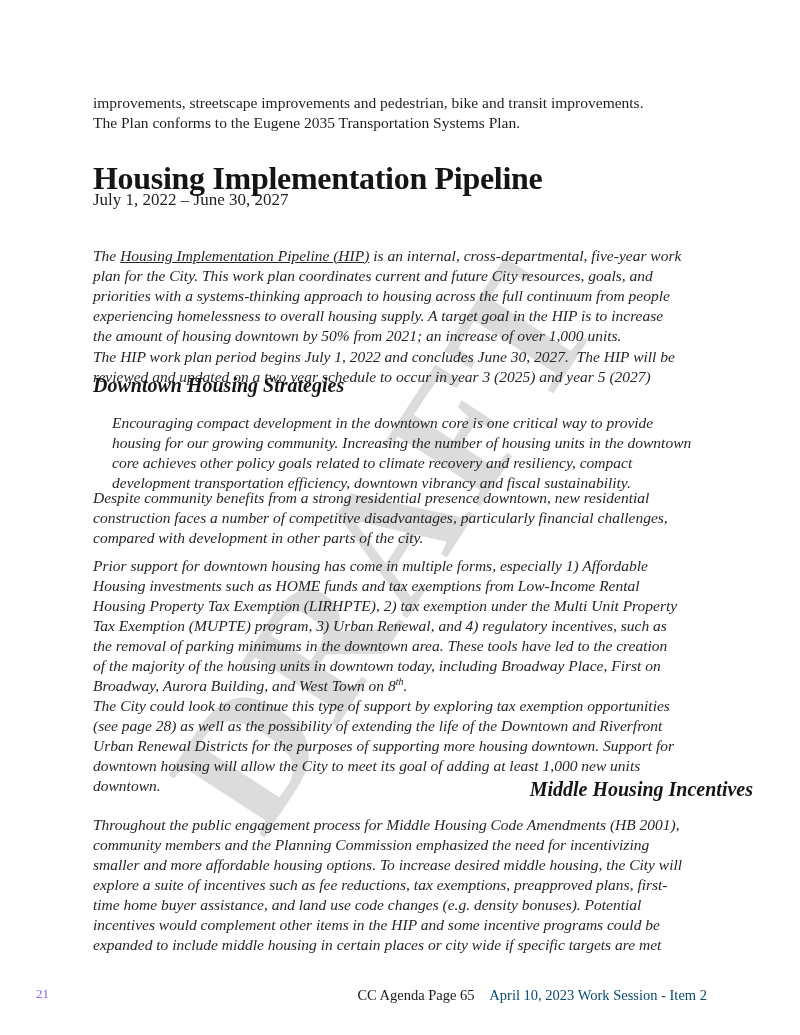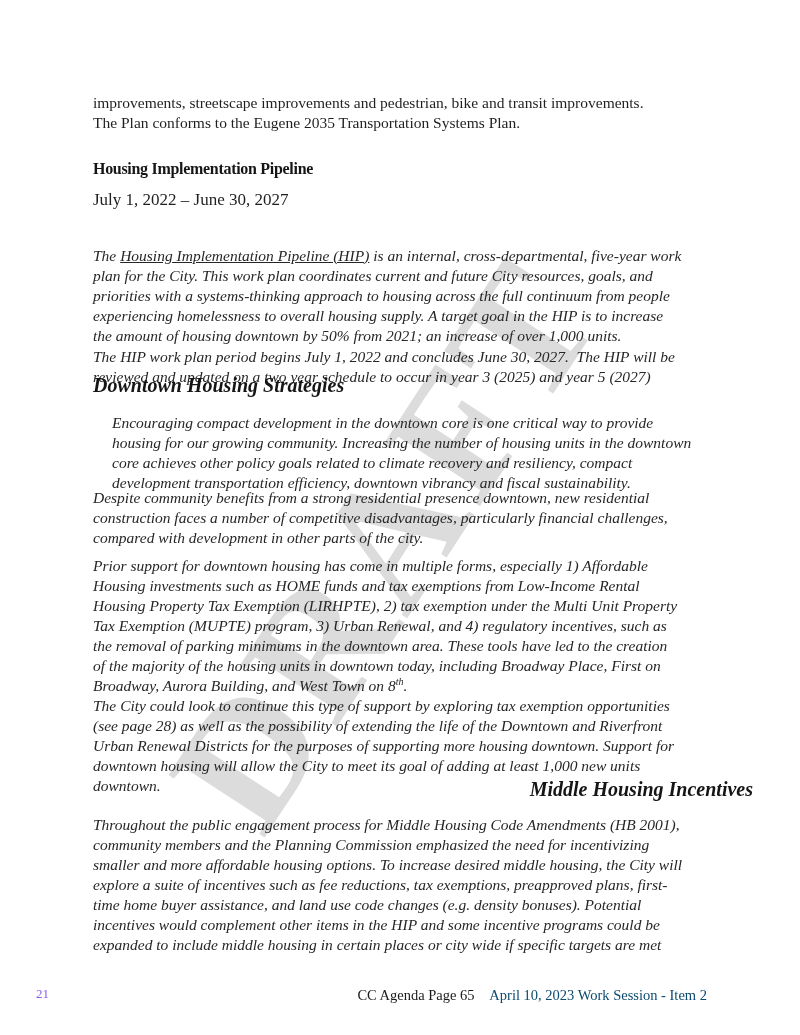--- a/index.html
+++ b/index.html
@@ -17,21 +17,21 @@
   .attachment {
     top: 32px; width: 614px; text-align: right;
     font-size: 15.5px;
   }
   .intro {
     top: 93px;
     font-size: 15.5px; line-height: 20px; white-space: pre;
   }
   .h1 {
     top: 160px;
-    font-size: 16px; font-weight: bold; letter-spacing: -0.3px;
+    font-size: 32px; font-weight: bold; letter-spacing: -0.3px;
     color: #151515;
   }
   .subtitle {
     top: 190px;
     font-size: 17px;
   }
   .bodyit {
     font-style: italic;
     font-size: 15.5px; line-height: 20px; white-space: pre;
     color: #262626;

